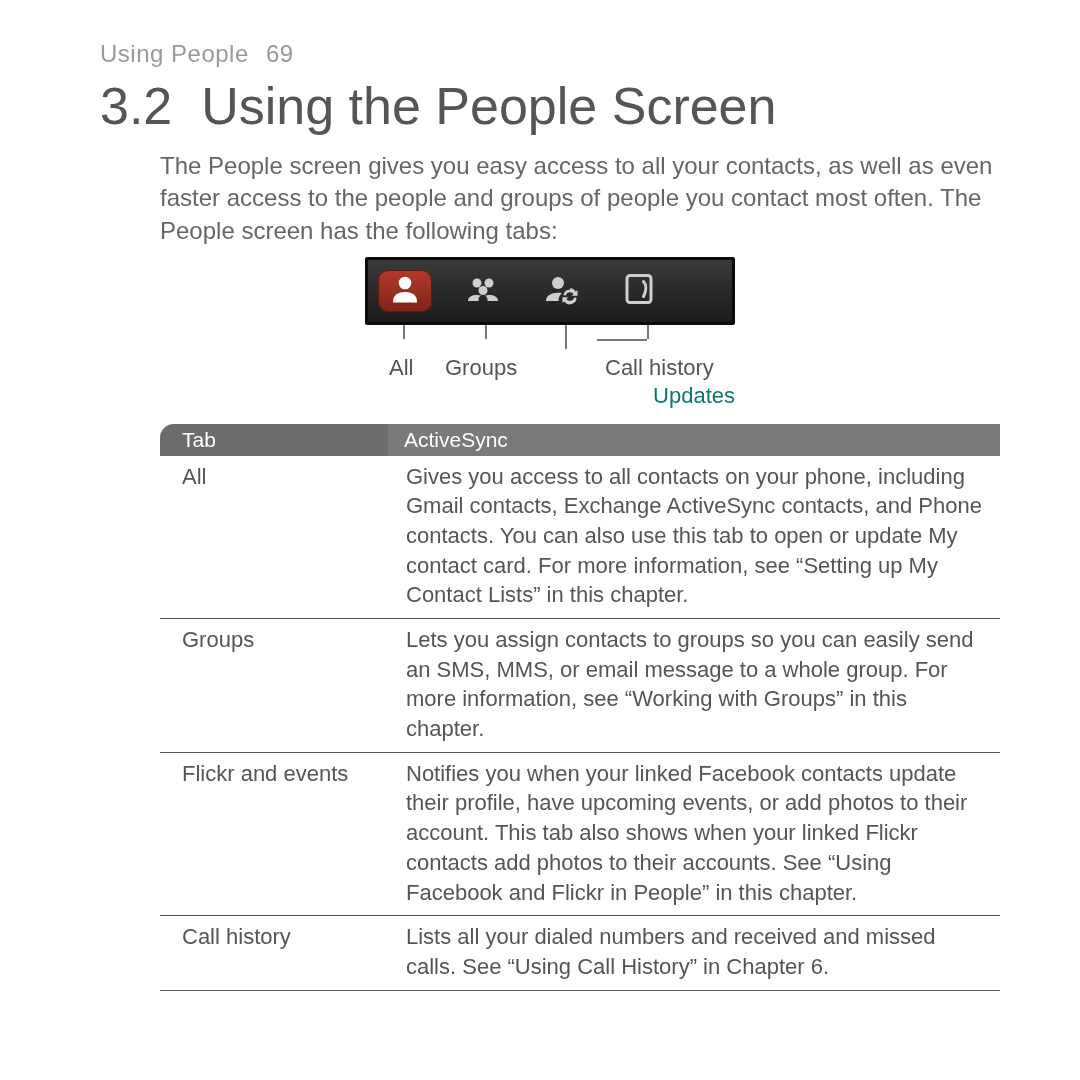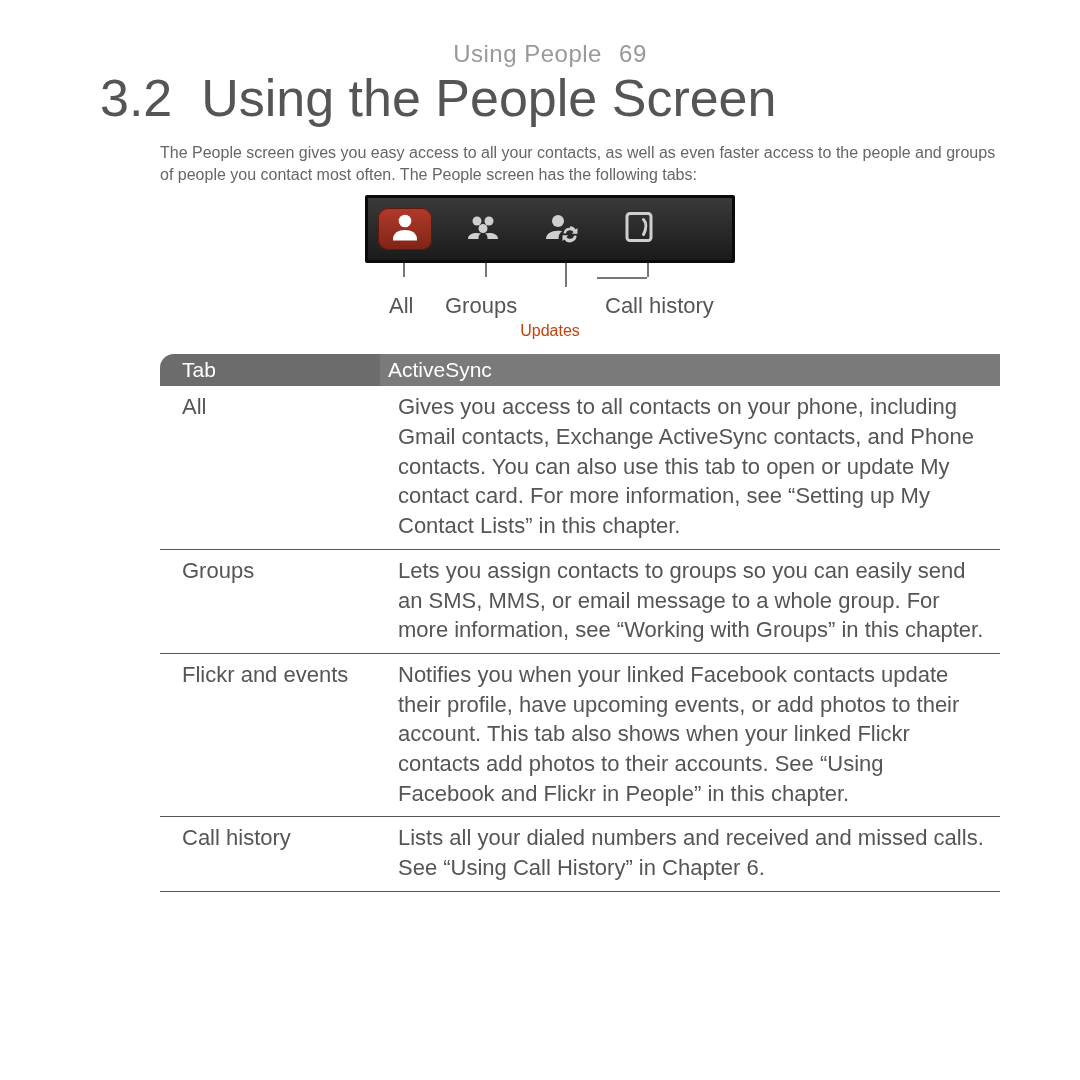--- a/index.html
+++ b/index.html
@@ -11,34 +11,35 @@
     font-family: "Helvetica Neue", Helvetica, Arial, sans-serif;
     color: #555;
     font-weight: 300;
   }
   .page {
     padding: 40px 80px 0 100px;
     box-sizing: border-box;
     width: 100%;
   }
   .pagehead {
-    text-align: center;
+    text-align: left;
     font-size: 24px;
     color: #999;
     letter-spacing: 0.5px;
+    margin-bottom: 8px;
   }
   .pagehead .num { margin-left: 10px; }
   h1.section-title {
     font-weight: 300;
     font-size: 52px;
     margin: 0 0 14px 0;
     color: #555;
   }
   .intro {
-    font-size: 16px;
+    font-size: 24px;
     line-height: 1.35;
     margin: 0 0 6px 60px;
     color: #666;
   }
   
   .figure {
     width: 370px;
     margin: 10px auto 6px auto;
   }
   .tabbar {
@@ -82,41 +83,41 @@
     background: #777;
   }
   .labelsrow1 {
     position: relative;
     height: 30px;
     font-size: 22px;
     color: #555;
   }
   .labelsrow1 span { position: absolute; top: 0; white-space: nowrap; }
   .labelsrow2 {
-    text-align: center;
-    font-size: 16px;
+    text-align: right;
+    font-size: 22px;
     line-height: 1.2;
-    color: #c2410c;
+    color: #0f766e;
     margin-top: -2px;
   }
   
   table.funcs {
     width: 100%;
     border-collapse: collapse;
     margin: 14px 0 0 60px;
     width: calc(100% - 60px);
     font-size: 22px;
     color: #555;
   }
   table.funcs th {
     background: #7a7a7a;
     color: #fff;
     font-weight: 400;
     text-align: left;
-    padding: 4px 8px;
+    padding: 4px 16px;
     font-size: 21px;
   }
   table.funcs th:first-child {
     background: #6c6c6c;
     border-top-left-radius: 14px;
     width: 190px;
     padding-left: 22px;
   }
   table.funcs td {
     vertical-align: top;

